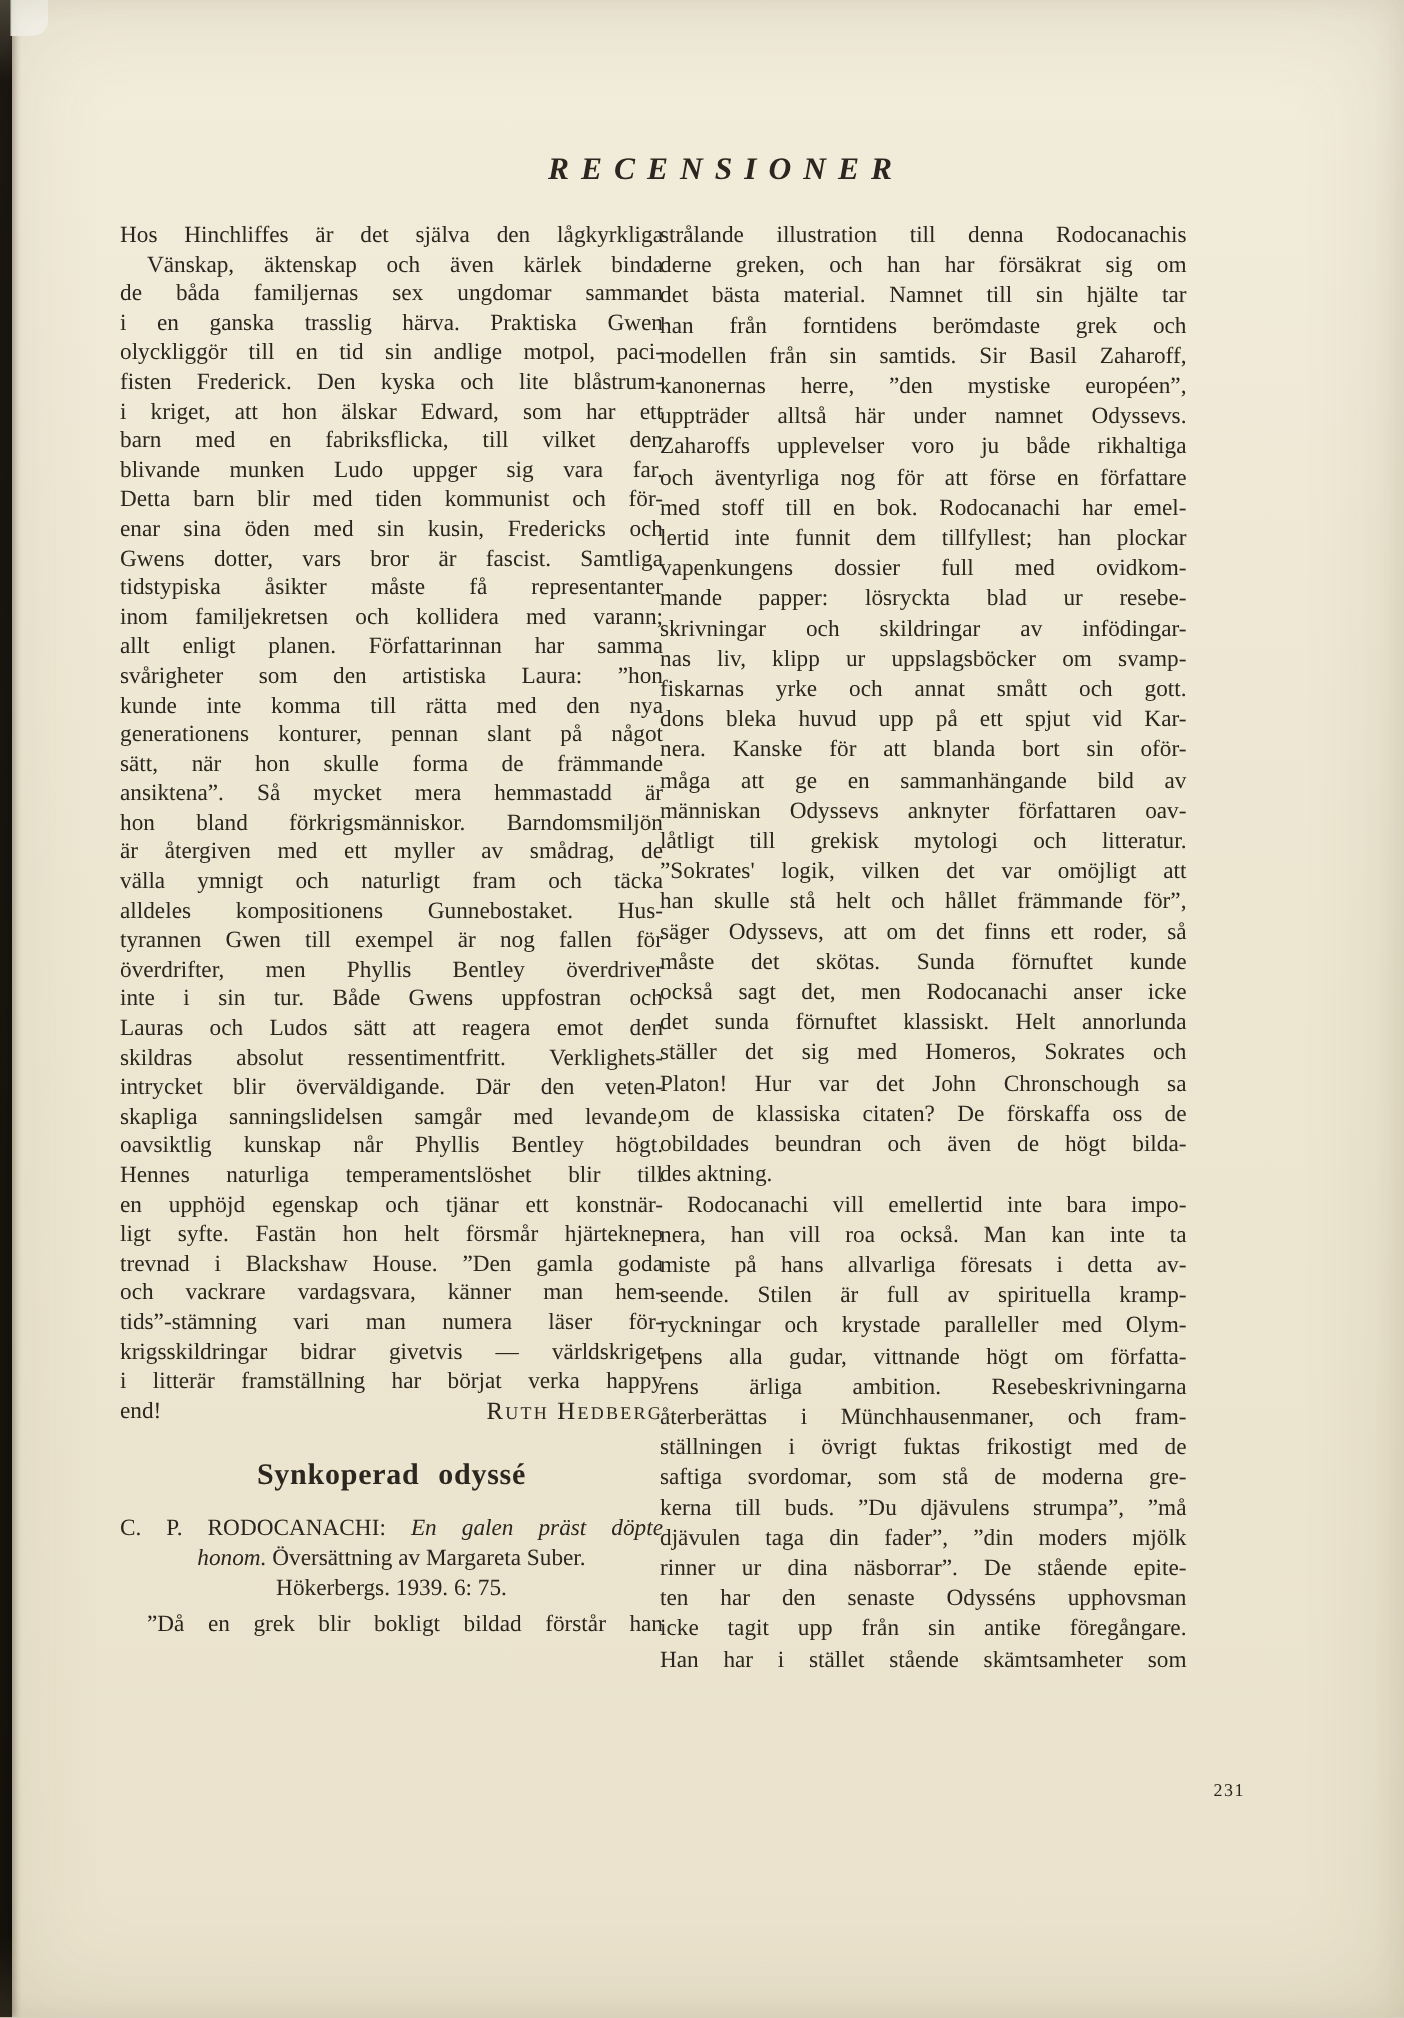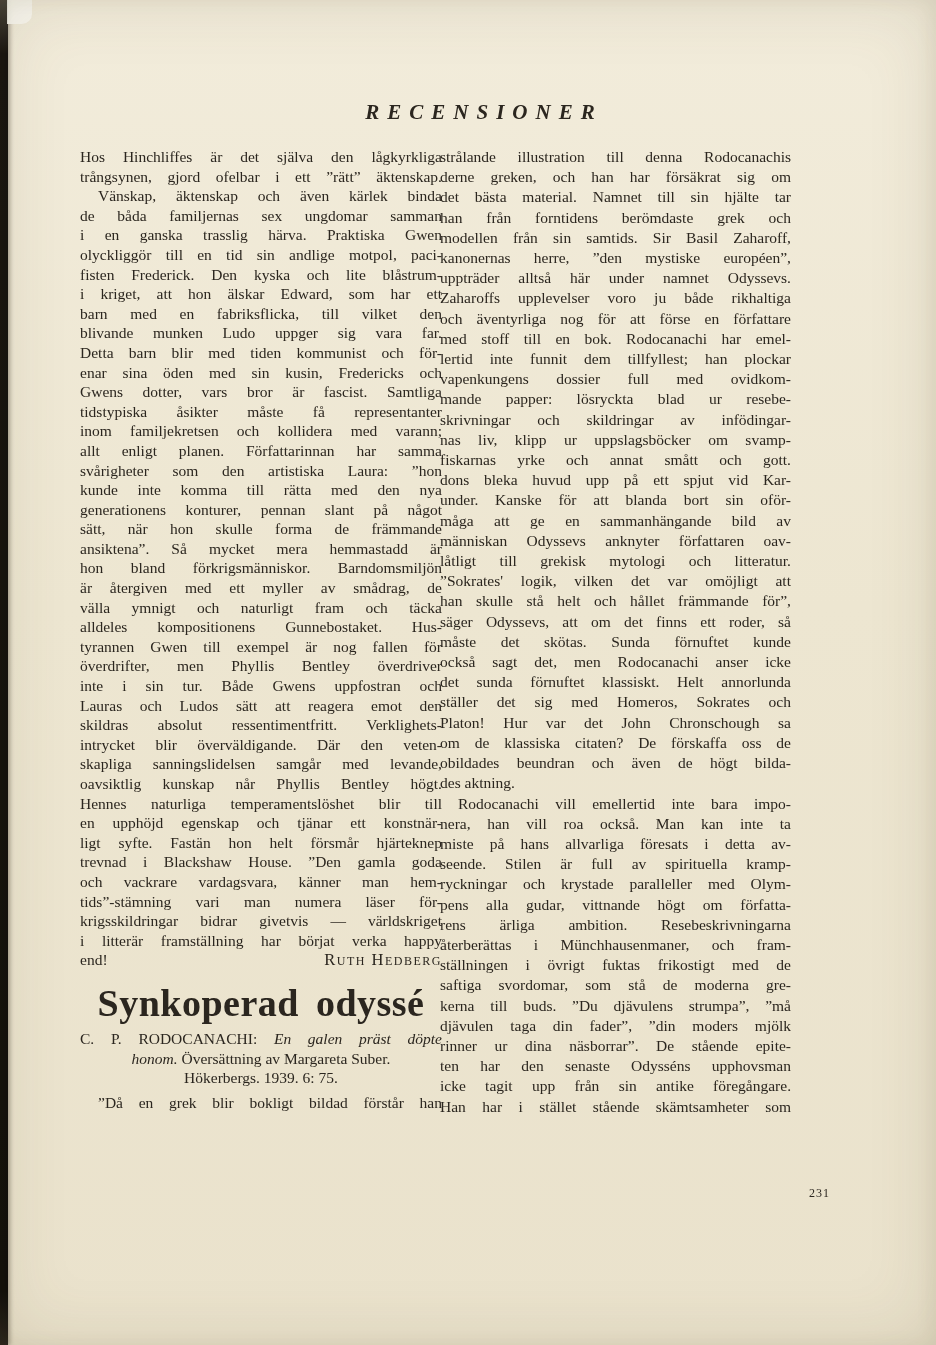--- a/index.html
+++ b/index.html
@@ -36,21 +36,21 @@
   .line{ text-align:justify; text-align-last:justify; }
   .line.nj{ text-align-last:left; }
   .line.ctr{ text-align:center; text-align-last:center; }
   .line.ind{ text-indent:18px; }
   .sig-line{
     display:flex; justify-content:space-between; align-items:center;
     font-size:15.5px; line-height:19.6px;
   }
   .smallcaps{ font-variant:small-caps; letter-spacing:1.5px; font-size:16.5px; }
   .article-title{
-    margin:15px 0 7px; text-align:center; font-size:38px; line-height:37px;
+    margin:15px 0 7px; text-align:center; font-size:20px; line-height:37px;
     font-weight:700; word-spacing:7px; letter-spacing:0.5px;
   }
   .biblio{ font-size:15.5px; line-height:21.5px; margin-bottom:5px; }
   .opening{ font-size:15.5px; line-height:20.5px; margin-top:4px; }
   .page-number{
     position:absolute; top:1186px; left:462px; width:368px;
     text-align:right; font-size:12px; letter-spacing:1px;
   }
 </style>
 </head>
@@ -59,21 +59,20 @@
 <div class="page">
 
   <div class="scan-edge"></div>
   <div class="corner-notch"></div>
 
   <div class="running-head">RECENSIONER</div>
 
   <div class="col col-left">
     <div class="textblock">
         <div class="line">Hos Hinchliffes är det själva den lågkyrkliga</div>
-        <div class="line">trångsynen, gjord ofelbar i ett ”rätt” äktenskap.</div>
         <div class="line ind">Vänskap, äktenskap och även kärlek binda</div>
         <div class="line">de båda familjernas sex ungdomar samman</div>
         <div class="line">i en ganska trasslig härva. Praktiska Gwen</div>
         <div class="line">olyckliggör till en tid sin andlige motpol, paci-</div>
         <div class="line">fisten Frederick. Den kyska och lite blåstrum-</div>
         <div class="line">i kriget, att hon älskar Edward, som har ett</div>
         <div class="line">barn med en fabriksflicka, till vilket den</div>
         <div class="line">blivande munken Ludo uppger sig vara far.</div>
         <div class="line">Detta barn blir med tiden kommunist och för-</div>
         <div class="line">enar sina öden med sin kusin, Fredericks och</div>
@@ -134,21 +133,21 @@
         <div class="line">Zaharoffs upplevelser voro ju både rikhaltiga</div>
         <div class="line">och äventyrliga nog för att förse en författare</div>
         <div class="line">med stoff till en bok. Rodocanachi har emel-</div>
         <div class="line">lertid inte funnit dem tillfyllest; han plockar</div>
         <div class="line">vapenkungens dossier full med ovidkom-</div>
         <div class="line">mande papper: lösryckta blad ur resebe-</div>
         <div class="line">skrivningar och skildringar av infödingar-</div>
         <div class="line">nas liv, klipp ur uppslagsböcker om svamp-</div>
         <div class="line">fiskarnas yrke och annat smått och gott.</div>
         <div class="line">dons bleka huvud upp på ett spjut vid Kar-</div>
-        <div class="line">under. Kanske för att blanda bort sin oför-</div>
+        <div class="line">nera. Kanske för att blanda bort sin oför-</div>
         <div class="line">måga att ge en sammanhängande bild av</div>
         <div class="line">människan Odyssevs anknyter författaren oav-</div>
         <div class="line">låtligt till grekisk mytologi och litteratur.</div>
         <div class="line">”Sokrates' logik, vilken det var omöjligt att</div>
         <div class="line">han skulle stå helt och hållet främmande för”,</div>
         <div class="line">säger Odyssevs, att om det finns ett roder, så</div>
         <div class="line">måste det skötas. Sunda förnuftet kunde</div>
         <div class="line">också sagt det, men Rodocanachi anser icke</div>
         <div class="line">det sunda förnuftet klassiskt. Helt annorlunda</div>
         <div class="line">ställer det sig med Homeros, Sokrates och</div>

